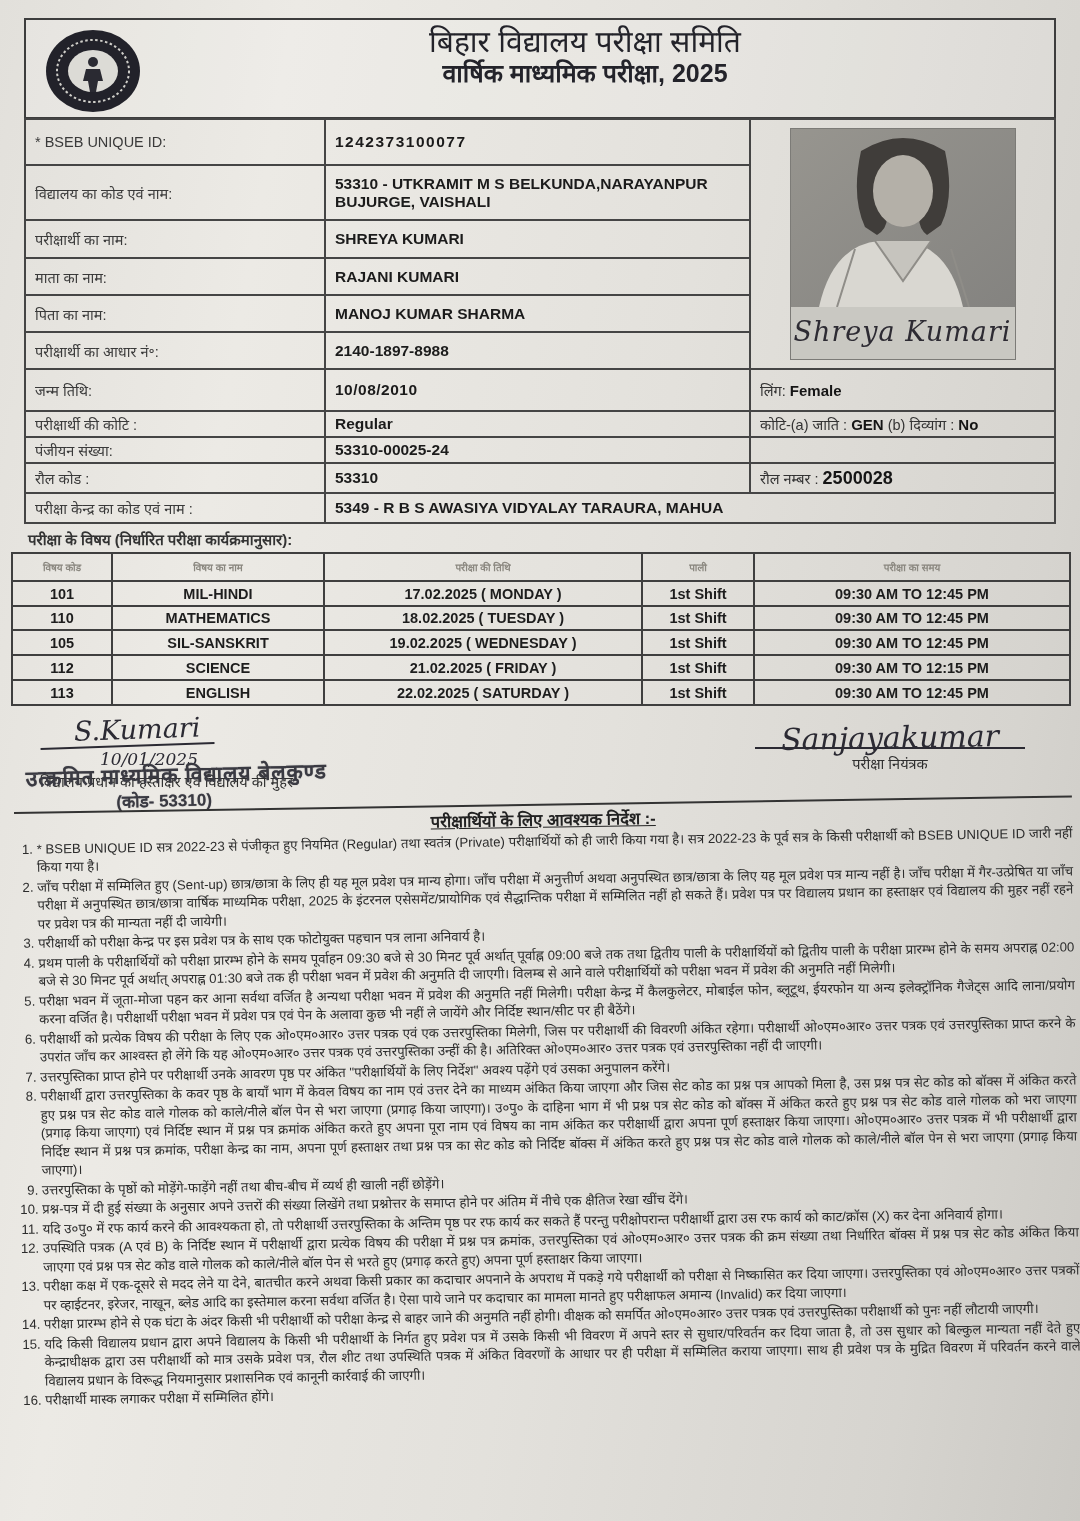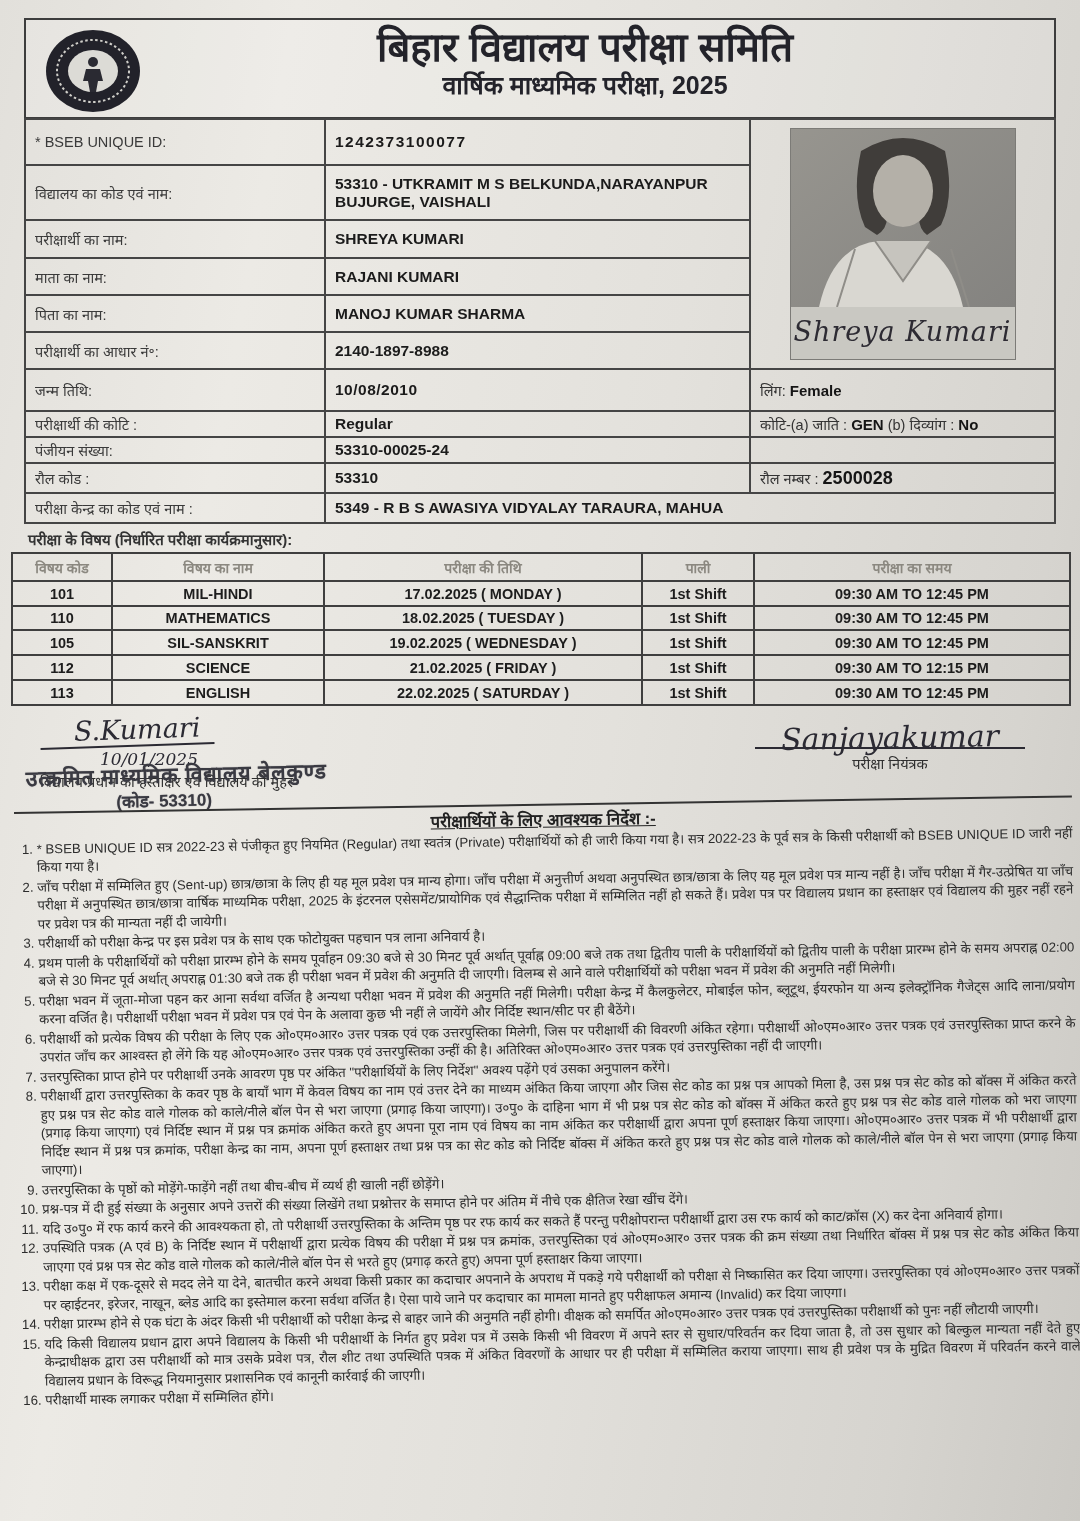--- a/index.html
+++ b/index.html
@@ -20,21 +20,21 @@
   .header-box{
     position:relative;
     margin:2px 24px 0 24px;
     border:2px solid #3d3d3d;
     border-bottom:1px solid #3d3d3d;
     height:100px;
     background:rgba(255,255,255,0.12);
   }
   .seal{ position:absolute; left:16px; top:8px; }
   .titles{ text-align:center; padding:4px 60px 0 150px; line-height:1.18; }
-  .board-name{ font-size:40px; font-weight:bold; color:#23232a; }
+  .board-name{ font-size:30px; font-weight:normal; color:#23232a; }
   .card-title{ font-size:22px; font-weight:bold; text-decoration:underline; color:#2a2a30; }
   .exam-title{ font-size:25px; font-weight:bold; color:#23232a; }
   
   table.info{
     width:1032px; margin:0 24px; border-collapse:collapse; table-layout:fixed;
   }
   table.info td{ border:2px solid #454545; padding:2px 9px; vertical-align:middle; }
   td.lbl{ font-size:14.5px; color:#3a3a3a; }
   td.val{ font-weight:bold; font-size:15.5px; color:#1b1b1b; }
   .val-xl{ font-size:33px; letter-spacing:1.5px; }
@@ -46,21 +46,21 @@
   .photo-img{ display:block; }
   .photo-name{
     background:#c9c8c2; text-align:center; height:52px; line-height:50px;
     font-family:"DejaVu Serif", serif; font-style:italic;
     font-size:27px; color:#2d2b33; letter-spacing:1px;
   }
   .subjects-line{ margin:5px 24px 3px 28px; font-size:15px; font-weight:bold; color:#333; }
   
   table.sched{ width:1058px; margin:0 11px; border-collapse:collapse; table-layout:fixed; }
   table.sched th, table.sched td{ border:2px solid #3f3f3f; text-align:center; padding:3px 4px; }
-  table.sched th{ font-size:14px; font-weight:bold; color:#8b8880; }
+  table.sched th{ font-size:10px; font-weight:bold; color:#8b8880; }
   table.sched td{ font-size:14.5px; font-weight:bold; color:#1d1d1d; }
   
   .sign-row{ display:flex; justify-content:space-between; padding:8px 40px 0 40px; height:106px; }
   .sign-left{ position:relative; width:430px; }
   .script{ font-family:"DejaVu Serif", serif; font-style:italic; color:#2b2a33; }
   .sig-main{ font-size:27px; border-bottom:2px solid #2b2a33; display:inline-block; padding:0 14px 0 34px; transform:rotate(-2deg); }
   .sig-date{ font-size:17px; margin:2px 0 0 60px; }
   .sig-caption{ font-size:14.5px; color:#2e2e2e; margin-top:2px; }
   .stamp{
     position:absolute; left:-14px; top:44px; width:470px;

